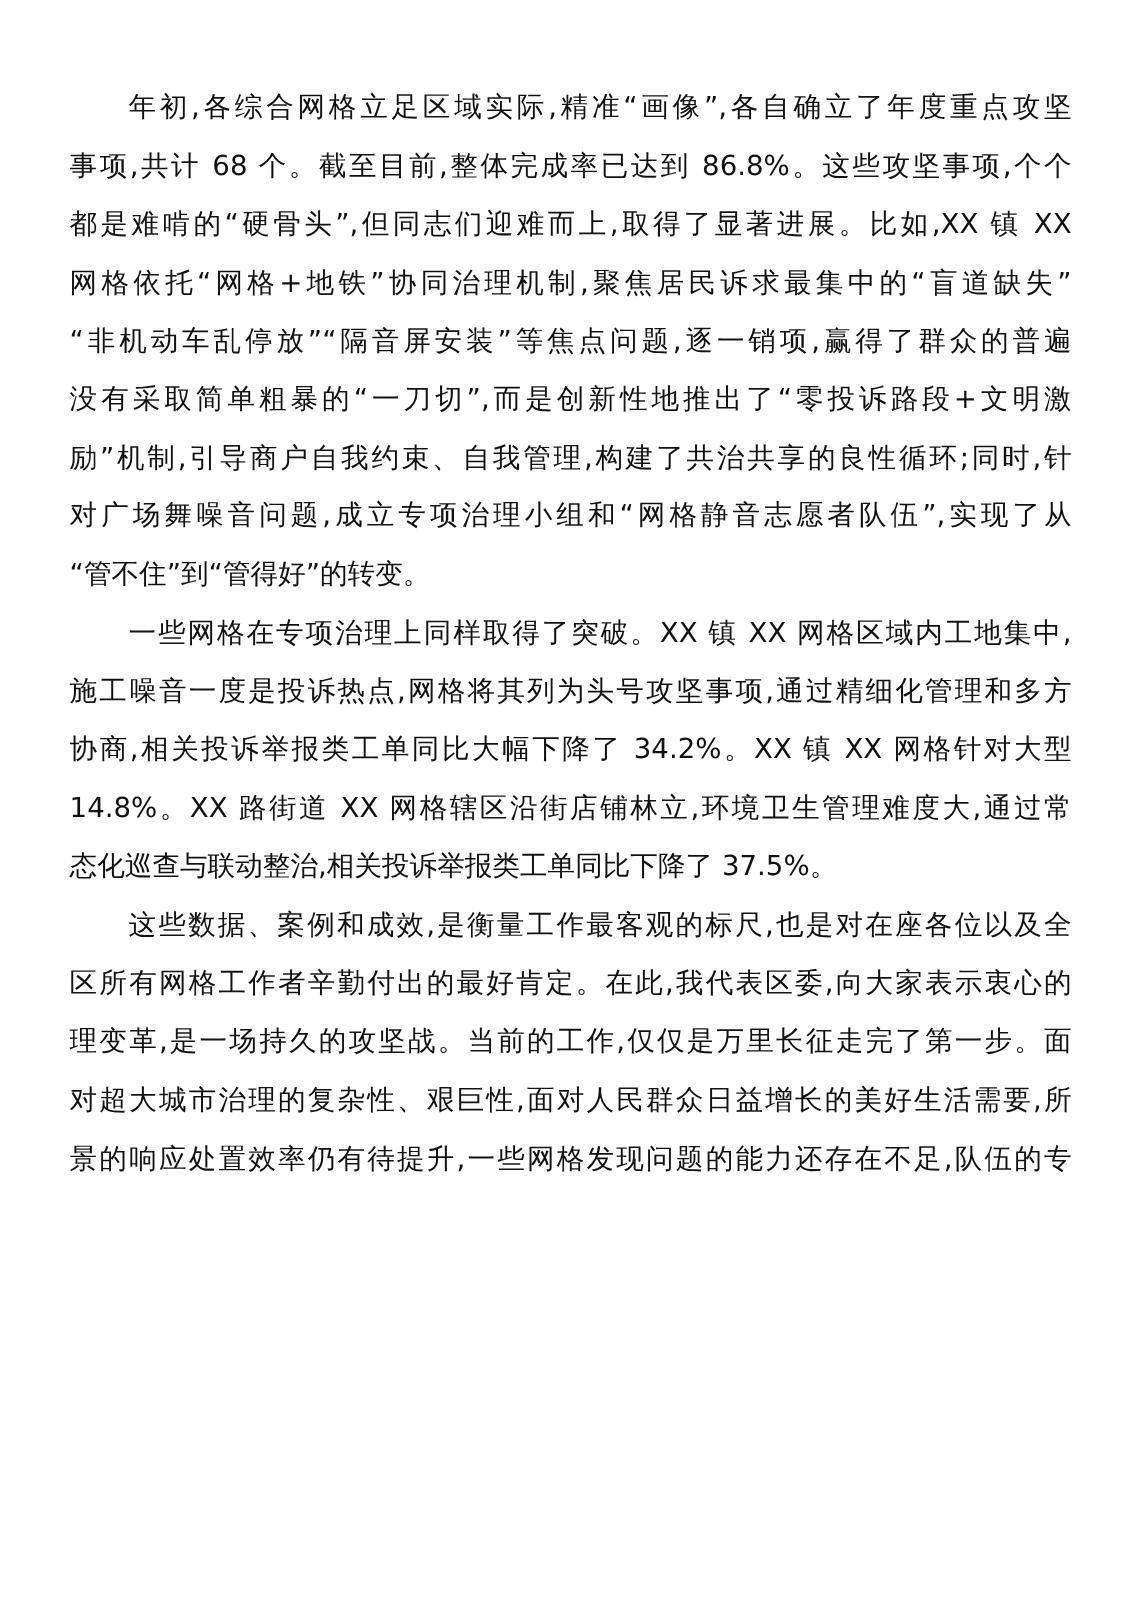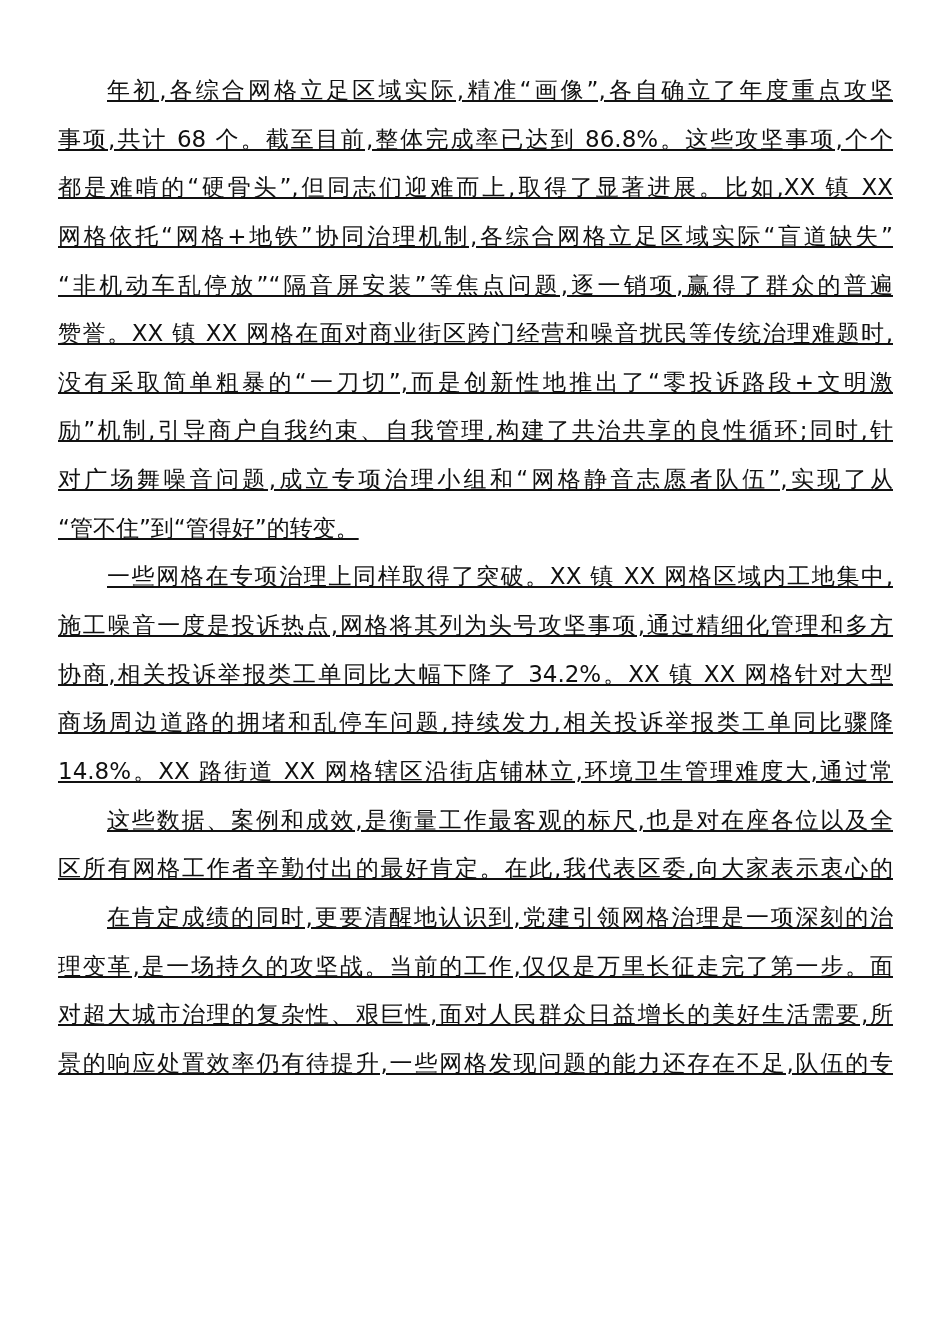--- a/index.html
+++ b/index.html
@@ -13,56 +13,53 @@
     font-size: 23px;
     color: #111111;
   }
   .line {
     height: 48.65px;
     line-height: 48.65px;
     white-space: nowrap;
     text-align: justify;
     text-align-last: justify;
     overflow: visible;
-    text-decoration: underline;
   }
   .line.indent { padding-left: 49px; }
   .line.last { text-align-last: left; }
 </style>
 </head>
 <body>
 
 <div class="page">
 
   <div class="paragraph">
     <div class="line indent">年初,各综合网格立足区域实际,精准“画像”,各自确立了年度重点攻坚</div>
     <div class="line">事项,共计 68 个。截至目前,整体完成率已达到 86.8%。这些攻坚事项,个个</div>
     <div class="line">都是难啃的“硬骨头”,但同志们迎难而上,取得了显著进展。比如,XX 镇 XX</div>
-    <div class="line">网格依托“网格+地铁”协同治理机制,各综合网格立足区域实际“盲道缺失”</div>
+    <div class="line">网格依托“网格+地铁”协同治理机制,聚焦居民诉求最集中的“盲道缺失”</div>
     <div class="line">“非机动车乱停放”“隔音屏安装”等焦点问题,逐一销项,赢得了群众的普遍</div>
-    <div class="line">赞誉。XX 镇 XX 网格在面对商业街区跨门经营和噪音扰民等传统治理难题时,</div>
     <div class="line">没有采取简单粗暴的“一刀切”,而是创新性地推出了“零投诉路段+文明激</div>
     <div class="line">励”机制,引导商户自我约束、自我管理,构建了共治共享的良性循环;同时,针</div>
     <div class="line">对广场舞噪音问题,成立专项治理小组和“网格静音志愿者队伍”,实现了从</div>
     <div class="line last">“管不住”到“管得好”的转变。</div>
   </div>
 
   <div class="paragraph">
     <div class="line indent">一些网格在专项治理上同样取得了突破。XX 镇 XX 网格区域内工地集中,</div>
     <div class="line">施工噪音一度是投诉热点,网格将其列为头号攻坚事项,通过精细化管理和多方</div>
     <div class="line">协商,相关投诉举报类工单同比大幅下降了 34.2%。XX 镇 XX 网格针对大型</div>
-    <div class="line">商场周边道路的拥堵和乱停车问题,持续发力,相关投诉举报类工单同比骤降</div>
     <div class="line">14.8%。XX 路街道 XX 网格辖区沿街店铺林立,环境卫生管理难度大,通过常</div>
+    <div class="line last">态化巡查与联动整治,相关投诉举报类工单同比下降了 37.5%。</div>
   </div>
 
   <div class="paragraph">
     <div class="line indent">这些数据、案例和成效,是衡量工作最客观的标尺,也是对在座各位以及全</div>
     <div class="line">区所有网格工作者辛勤付出的最好肯定。在此,我代表区委,向大家表示衷心的</div>
   </div>
 
   <div class="paragraph">
-    <div class="line indent">在肯定成绩的同时,更要清醒地认识到,党建引领网格治理是一项深刻的治</div>
     <div class="line">理变革,是一场持久的攻坚战。当前的工作,仅仅是万里长征走完了第一步。面</div>
     <div class="line">对超大城市治理的复杂性、艰巨性,面对人民群众日益增长的美好生活需要,所</div>
     <div class="line">景的响应处置效率仍有待提升,一些网格发现问题的能力还存在不足,队伍的专</div>
   </div>
 
 </div>
 
 </body></html>

